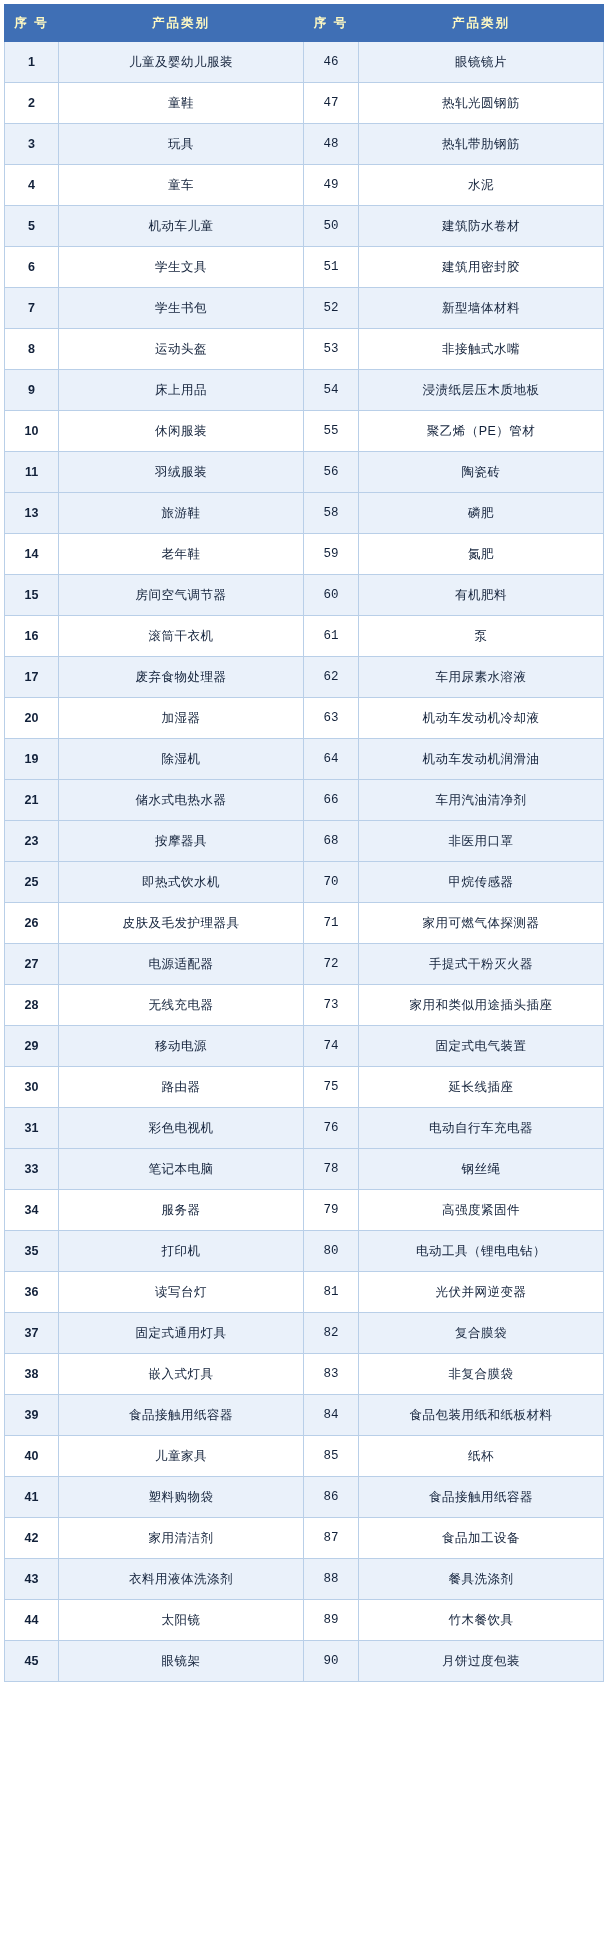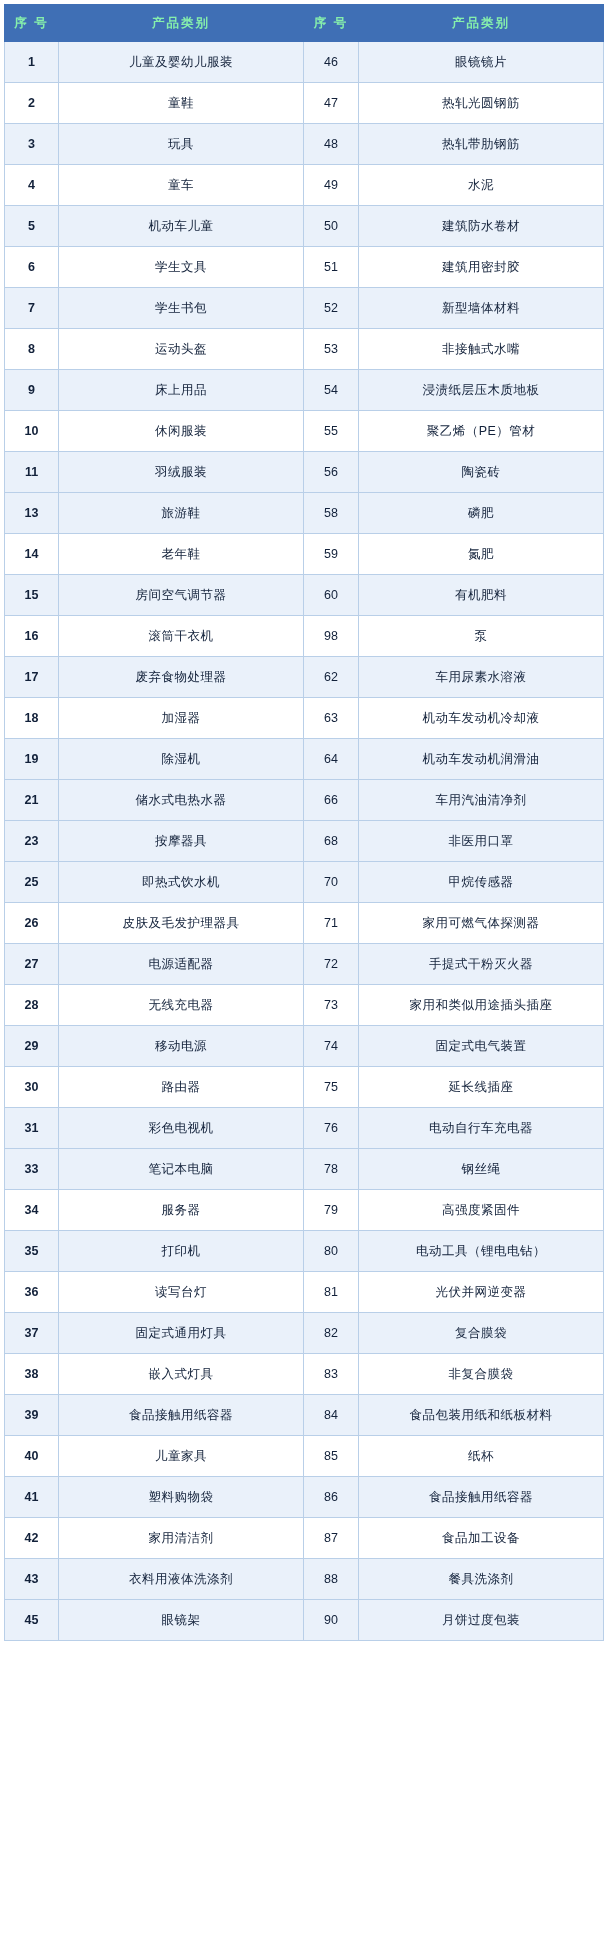--- a/index.html
+++ b/index.html
@@ -28,37 +28,37 @@
     vertical-align: middle;
     font-size: 12.5px;
     color: #12213a;
     height: 36px;
     padding: 2px 3px;
     line-height: 1.15;
     overflow: hidden;
   }
   table.product-table th {
     background: #3f6fb5;
-    color: #86efac;
+    color: #fef9c3;
     font-weight: bold;
     font-size: 12.5px;
     letter-spacing: 2px;
     height: 32px;
     border: 1px solid #3f6fb5;
   }
   col.c-no { width: 54px; }
   col.c-name { width: 245px; }
   col.c-no2 { width: 55px; }
   col.c-name2 { width: 245px; }
 
   tr.row-odd td { background: #eaf1fa; }
   tr.row-even td { background: #ffffff; }
 
   td.num { font-weight: bold; font-size: 12.5px; }
-  td.num.plain { font-weight: normal; }
+  td.num.plain { font-weight: normal; font-family: Liberation Mono, monospace; }
   td.name { letter-spacing: 0.5px; }
 </style>
 </head>
 <body>
 
 <div class="sheet">
   <table class="product-table">
     <colgroup>
       <col class="c-no">
       <col class="c-name">
@@ -154,31 +154,31 @@
         </tr>
         <tr class="row-odd">
           <td class="num">15</td>
           <td class="name">房间空气调节器</td>
           <td class="num plain">60</td>
           <td class="name">有机肥料</td>
         </tr>
         <tr class="row-even">
           <td class="num">16</td>
           <td class="name">滚筒干衣机</td>
-          <td class="num plain">98</td>
+          <td class="num plain">61</td>
           <td class="name">泵</td>
         </tr>
         <tr class="row-odd">
           <td class="num">17</td>
           <td class="name">废弃食物处理器</td>
           <td class="num plain">62</td>
           <td class="name">车用尿素水溶液</td>
         </tr>
         <tr class="row-even">
-          <td class="num">18</td>
+          <td class="num">20</td>
           <td class="name">加湿器</td>
           <td class="num plain">63</td>
           <td class="name">机动车发动机冷却液</td>
         </tr>
         <tr class="row-odd">
           <td class="num">19</td>
           <td class="name">除湿机</td>
           <td class="num plain">64</td>
           <td class="name">机动车发动机润滑油</td>
         </tr>
@@ -294,20 +294,26 @@
           <td class="num">42</td>
           <td class="name">家用清洁剂</td>
           <td class="num plain">87</td>
           <td class="name">食品加工设备</td>
         </tr>
         <tr class="row-odd">
           <td class="num">43</td>
           <td class="name">衣料用液体洗涤剂</td>
           <td class="num plain">88</td>
           <td class="name">餐具洗涤剂</td>
+        </tr>
+        <tr class="row-even">
+          <td class="num">44</td>
+          <td class="name">太阳镜</td>
+          <td class="num plain">89</td>
+          <td class="name">竹木餐饮具</td>
         </tr>
         <tr class="row-odd">
           <td class="num">45</td>
           <td class="name">眼镜架</td>
           <td class="num plain">90</td>
           <td class="name">月饼过度包装</td>
         </tr>
       </tbody>
   </table>
 </div>

